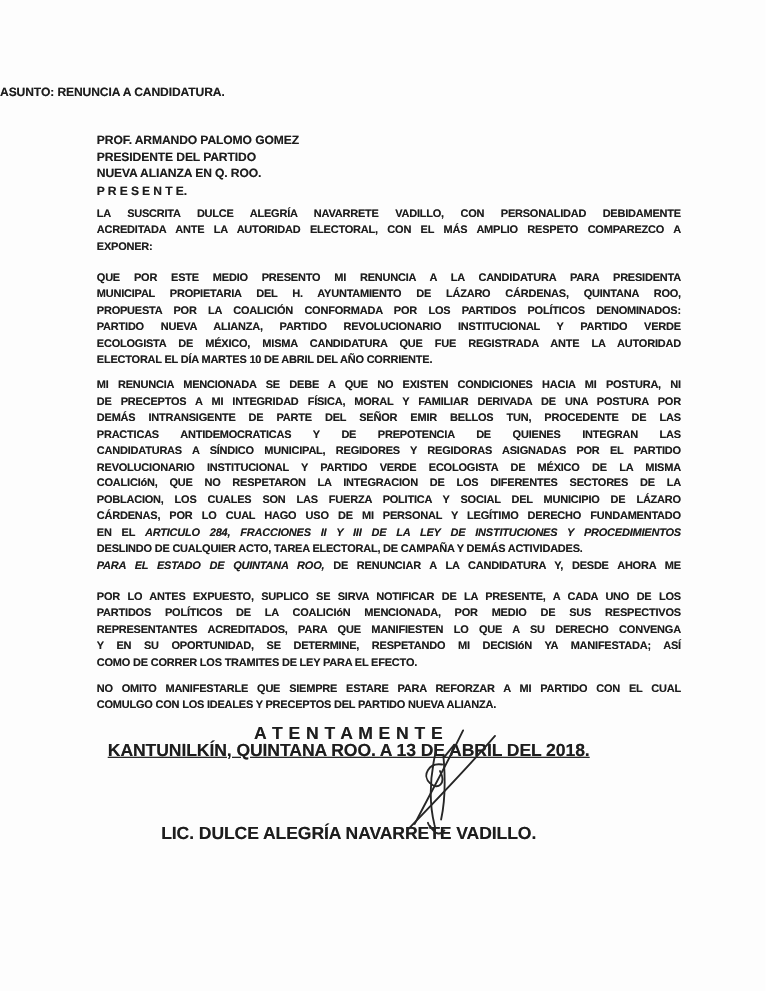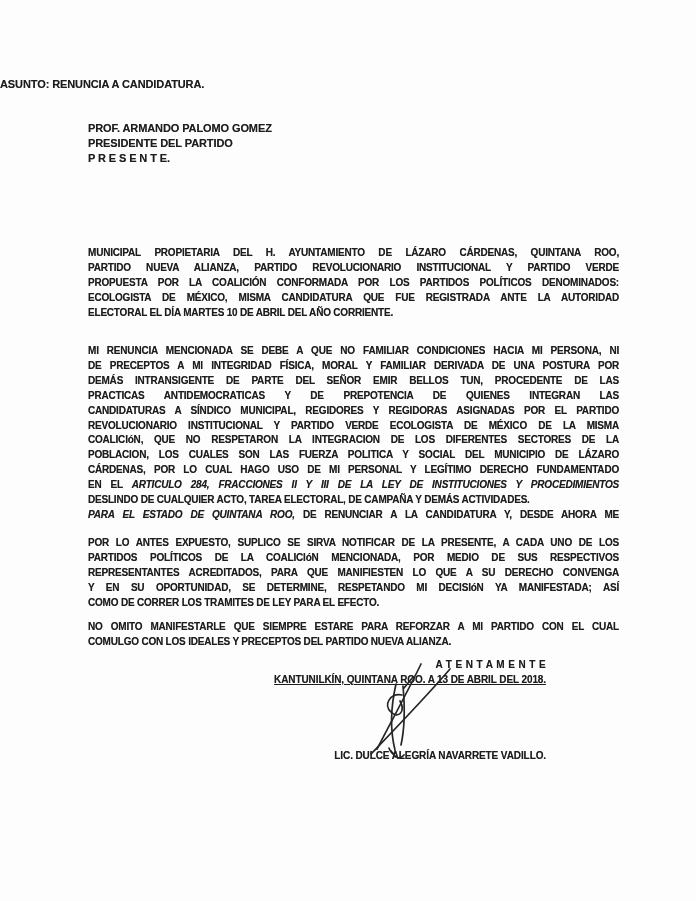--- a/index.html
+++ b/index.html
@@ -64,22 +64,22 @@
   }
   .line.last {
     text-align-last: left;
   }
   .it { font-style: italic; }
 
   .closing {
     position: absolute;
     left: 88px;
     width: 458px;
-    text-align: right;
-    font-size: 10px;
+    text-align: center;
+    font-size: 16px;
     letter-spacing: -0.1px;
     text-shadow: 0 0 0.4px rgba(30,30,30,0.55);
   }
   .closing.sal  { top: 659px; letter-spacing: 0.4px; }
   .closing.date { top: 674px; text-decoration: underline; }
   .closing.name { top: 750px; }
 
   .sig {
     position: absolute;
     top: 0;
@@ -99,34 +99,41 @@
 </head>
 <body>
 
 <div class="page">
 
   <div class="subject">ASUNTO: RENUNCIA A CANDIDATURA.</div>
 
   <div class="recipient">
     <div>PROF. ARMANDO PALOMO GOMEZ</div>
     <div>PRESIDENTE DEL PARTIDO</div>
+    <div>NUEVA ALIANZA EN Q. ROO.</div>
     <div>P R E S E N T E.</div>
   </div>
 
+  <div class="para p1">
+      <div class="line"><span>LA SUSCRITA DULCE ALEGRÍA NAVARRETE VADILLO, CON PERSONALIDAD DEBIDAMENTE</span></div>
+      <div class="line"><span>ACREDITADA ANTE LA AUTORIDAD ELECTORAL, CON EL MÁS AMPLIO RESPETO COMPAREZCO A</span></div>
+      <div class="line last"><span>EXPONER:</span></div>
+    </div>
 
   <div class="para p2">
+      <div class="line"><span>QUE POR ESTE MEDIO PRESENTO MI RENUNCIA A LA CANDIDATURA PARA PRESIDENTA</span></div>
       <div class="line"><span>MUNICIPAL PROPIETARIA DEL H. AYUNTAMIENTO DE LÁZARO CÁRDENAS, QUINTANA ROO,</span></div>
+      <div class="line"><span>PROPUESTA POR LA COALICIÓN CONFORMADA POR LOS PARTIDOS POLÍTICOS DENOMINADOS:</span></div>
       <div class="line"><span>PARTIDO NUEVA ALIANZA, PARTIDO REVOLUCIONARIO INSTITUCIONAL Y PARTIDO VERDE</span></div>
-      <div class="line"><span>PROPUESTA POR LA COALICIÓN CONFORMADA POR LOS PARTIDOS POLÍTICOS DENOMINADOS:</span></div>
       <div class="line"><span>ECOLOGISTA DE MÉXICO, MISMA CANDIDATURA QUE FUE REGISTRADA ANTE LA AUTORIDAD</span></div>
       <div class="line last"><span>ELECTORAL EL DÍA MARTES 10 DE ABRIL DEL AÑO CORRIENTE.</span></div>
     </div>
 
   <div class="para p3">
-      <div class="line"><span>MI RENUNCIA MENCIONADA SE DEBE A QUE NO FAMILIAR CONDICIONES HACIA MI PERSONA, NI</span></div>
+      <div class="line"><span>MI RENUNCIA MENCIONADA SE DEBE A QUE NO EXISTEN CONDICIONES HACIA MI POSTURA, NI</span></div>
       <div class="line"><span>DE PRECEPTOS A MI INTEGRIDAD FÍSICA, MORAL Y FAMILIAR DERIVADA DE UNA POSTURA POR</span></div>
       <div class="line"><span>DEMÁS INTRANSIGENTE DE PARTE DEL SEÑOR EMIR BELLOS TUN, PROCEDENTE DE LAS</span></div>
       <div class="line"><span>PRACTICAS ANTIDEMOCRATICAS Y DE PREPOTENCIA DE QUIENES INTEGRAN LAS</span></div>
       <div class="line"><span>CANDIDATURAS A SÍNDICO MUNICIPAL, REGIDORES Y REGIDORAS ASIGNADAS POR EL PARTIDO</span></div>
       <div class="line"><span>REVOLUCIONARIO INSTITUCIONAL Y PARTIDO VERDE ECOLOGISTA DE MÉXICO DE LA MISMA</span></div>
       <div class="line"><span>COALICIóN, QUE NO RESPETARON LA INTEGRACION DE LOS DIFERENTES SECTORES DE LA</span></div>
       <div class="line"><span>POBLACION, LOS CUALES SON LAS FUERZA POLITICA Y SOCIAL DEL MUNICIPIO DE LÁZARO</span></div>
       <div class="line"><span>CÁRDENAS, POR LO CUAL HAGO USO DE MI PERSONAL Y LEGÍTIMO DERECHO FUNDAMENTADO</span></div>
       <div class="line"><span>EN EL </span><span class="it">ARTICULO 284, FRACCIONES II Y III DE LA LEY DE INSTITUCIONES Y PROCEDIMIENTOS</span></div>
       <div class="line last"><span>DESLINDO DE CUALQUIER ACTO, TAREA ELECTORAL, DE CAMPAÑA Y DEMÁS ACTIVIDADES.</span></div>

